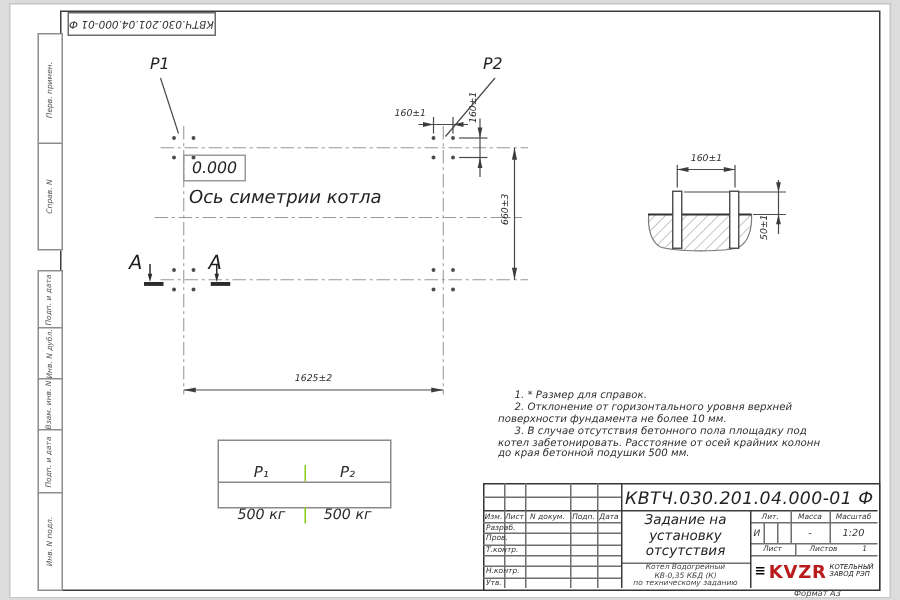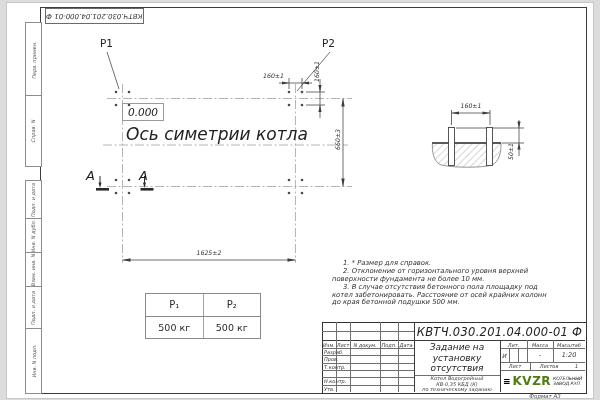--- a/index.html
+++ b/index.html
@@ -18,52 +18,52 @@
          display:flex;align-items:center;justify-content:center;background:#fff;}
   .mcell span{transform:rotate(-90deg);white-space:nowrap;font-size:5px;font-style:italic;color:#555;}
   
   #topbox{left:45px;top:8px;width:97px;height:14px;border:0.9px solid #6a6a6a;
           display:flex;align-items:center;justify-content:center;}
   #topbox span{transform:rotate(180deg);font-size:7px;font-style:italic;white-space:nowrap;color:#333;}
   
   .dim{font-size:6.2px;font-style:italic;color:#2e2e2e;white-space:nowrap;}
   .rot{transform:rotate(-90deg);}
   .ctr{text-align:center;}
-  .pl{font-size:10.5px;color:#222;}
+  .pl{font-size:10.5px;font-style:italic;color:#222;}
   #elev{left:122px;top:103px;width:40px;height:16px;border:0.8px solid #9a9a9a;
         display:flex;align-items:center;justify-content:center;font-size:10.5px;font-style:italic;color:#222;}
-  #axislbl{left:126px;top:124px;font-size:17px;font-style:italic;color:#222;white-space:nowrap;}
+  #axislbl{left:126px;top:124px;font-size:12px;font-style:italic;color:#222;white-space:nowrap;}
   #sectitle{left:433px;top:76px;font-size:13px;font-style:italic;color:#222;white-space:nowrap;}
   .secA{font-size:13px;font-style:italic;color:#1d1d1d;}
   
   #notes{left:332px;top:260px;width:218px;font-size:6.8px;line-height:1.16;font-style:italic;color:#2f2f2f;}
   #notes p{margin:0;text-indent:11px;}
   
   #ltable{left:145px;top:293px;width:114px;height:44px;border:1px solid #8a8a8a;
           display:flex;flex-direction:column;background:#fff;}
   .lrow{flex:1;display:flex;}
   .lrow + .lrow{border-top:1px solid #8a8a8a;}
   .lcell{flex:1;display:flex;align-items:center;justify-content:center;
-         color:#2a2a2a;font-size:9.5px;}
+         font-style:italic;color:#2a2a2a;font-size:9.5px;margin-top:16px;}
   .lcell + .lcell{border-left:1px solid #84cc16;}
   .lhead{font-size:10px;}
   
   #tb{left:322px;top:322px;width:263px;height:70px;border:1.2px solid #333;background:#fff;}
   .tbt{position:absolute;font-style:italic;color:#333;white-space:nowrap;}
   #desig{left:415px;top:323px;width:169px;height:17px;display:flex;align-items:center;justify-content:center;
          font-size:11.5px;letter-spacing:.3px;font-style:italic;color:#222;}
   .tbh{font-size:5px;display:flex;align-items:center;justify-content:center;}
   .tbrow{font-size:5px;padding-left:2px;display:flex;align-items:center;}
   #ttl{left:415px;top:341px;width:84px;height:34px;display:flex;flex-direction:column;
        align-items:center;justify-content:center;font-size:9px;line-height:10.5px;font-style:italic;color:#222;}
   #prod{left:415px;top:376px;width:84px;display:flex;flex-direction:column;align-items:center;
         font-size:5px;line-height:5.6px;font-style:italic;color:#444;}
   #logo{left:503px;top:372px;width:81px;height:18px;display:flex;align-items:center;gap:2px;}
   #logo .lg{font-weight:bold;font-size:9px;color:#000;}
-  #logo .lgt{font-weight:900;font-size:12px;color:#4d7c0f;letter-spacing:.5px;font-family:"DejaVu Sans",sans-serif;}
+  #logo .lgt{font-weight:900;font-size:12px;color:#b91c1c;letter-spacing:.5px;font-family:"DejaVu Sans",sans-serif;}
   #logo .lgc{display:flex;flex-direction:column;font-size:4.5px;line-height:5px;color:#222;}
   #fmt{left:505px;top:392.5px;width:80px;text-align:center;font-size:5.5px;font-style:italic;color:#444;}
 </style>
 </head>
 <body>
 
 <div id="canvas">
 
   <div id="sheet" class="abs"></div>
   <div id="frame" class="abs"></div>

